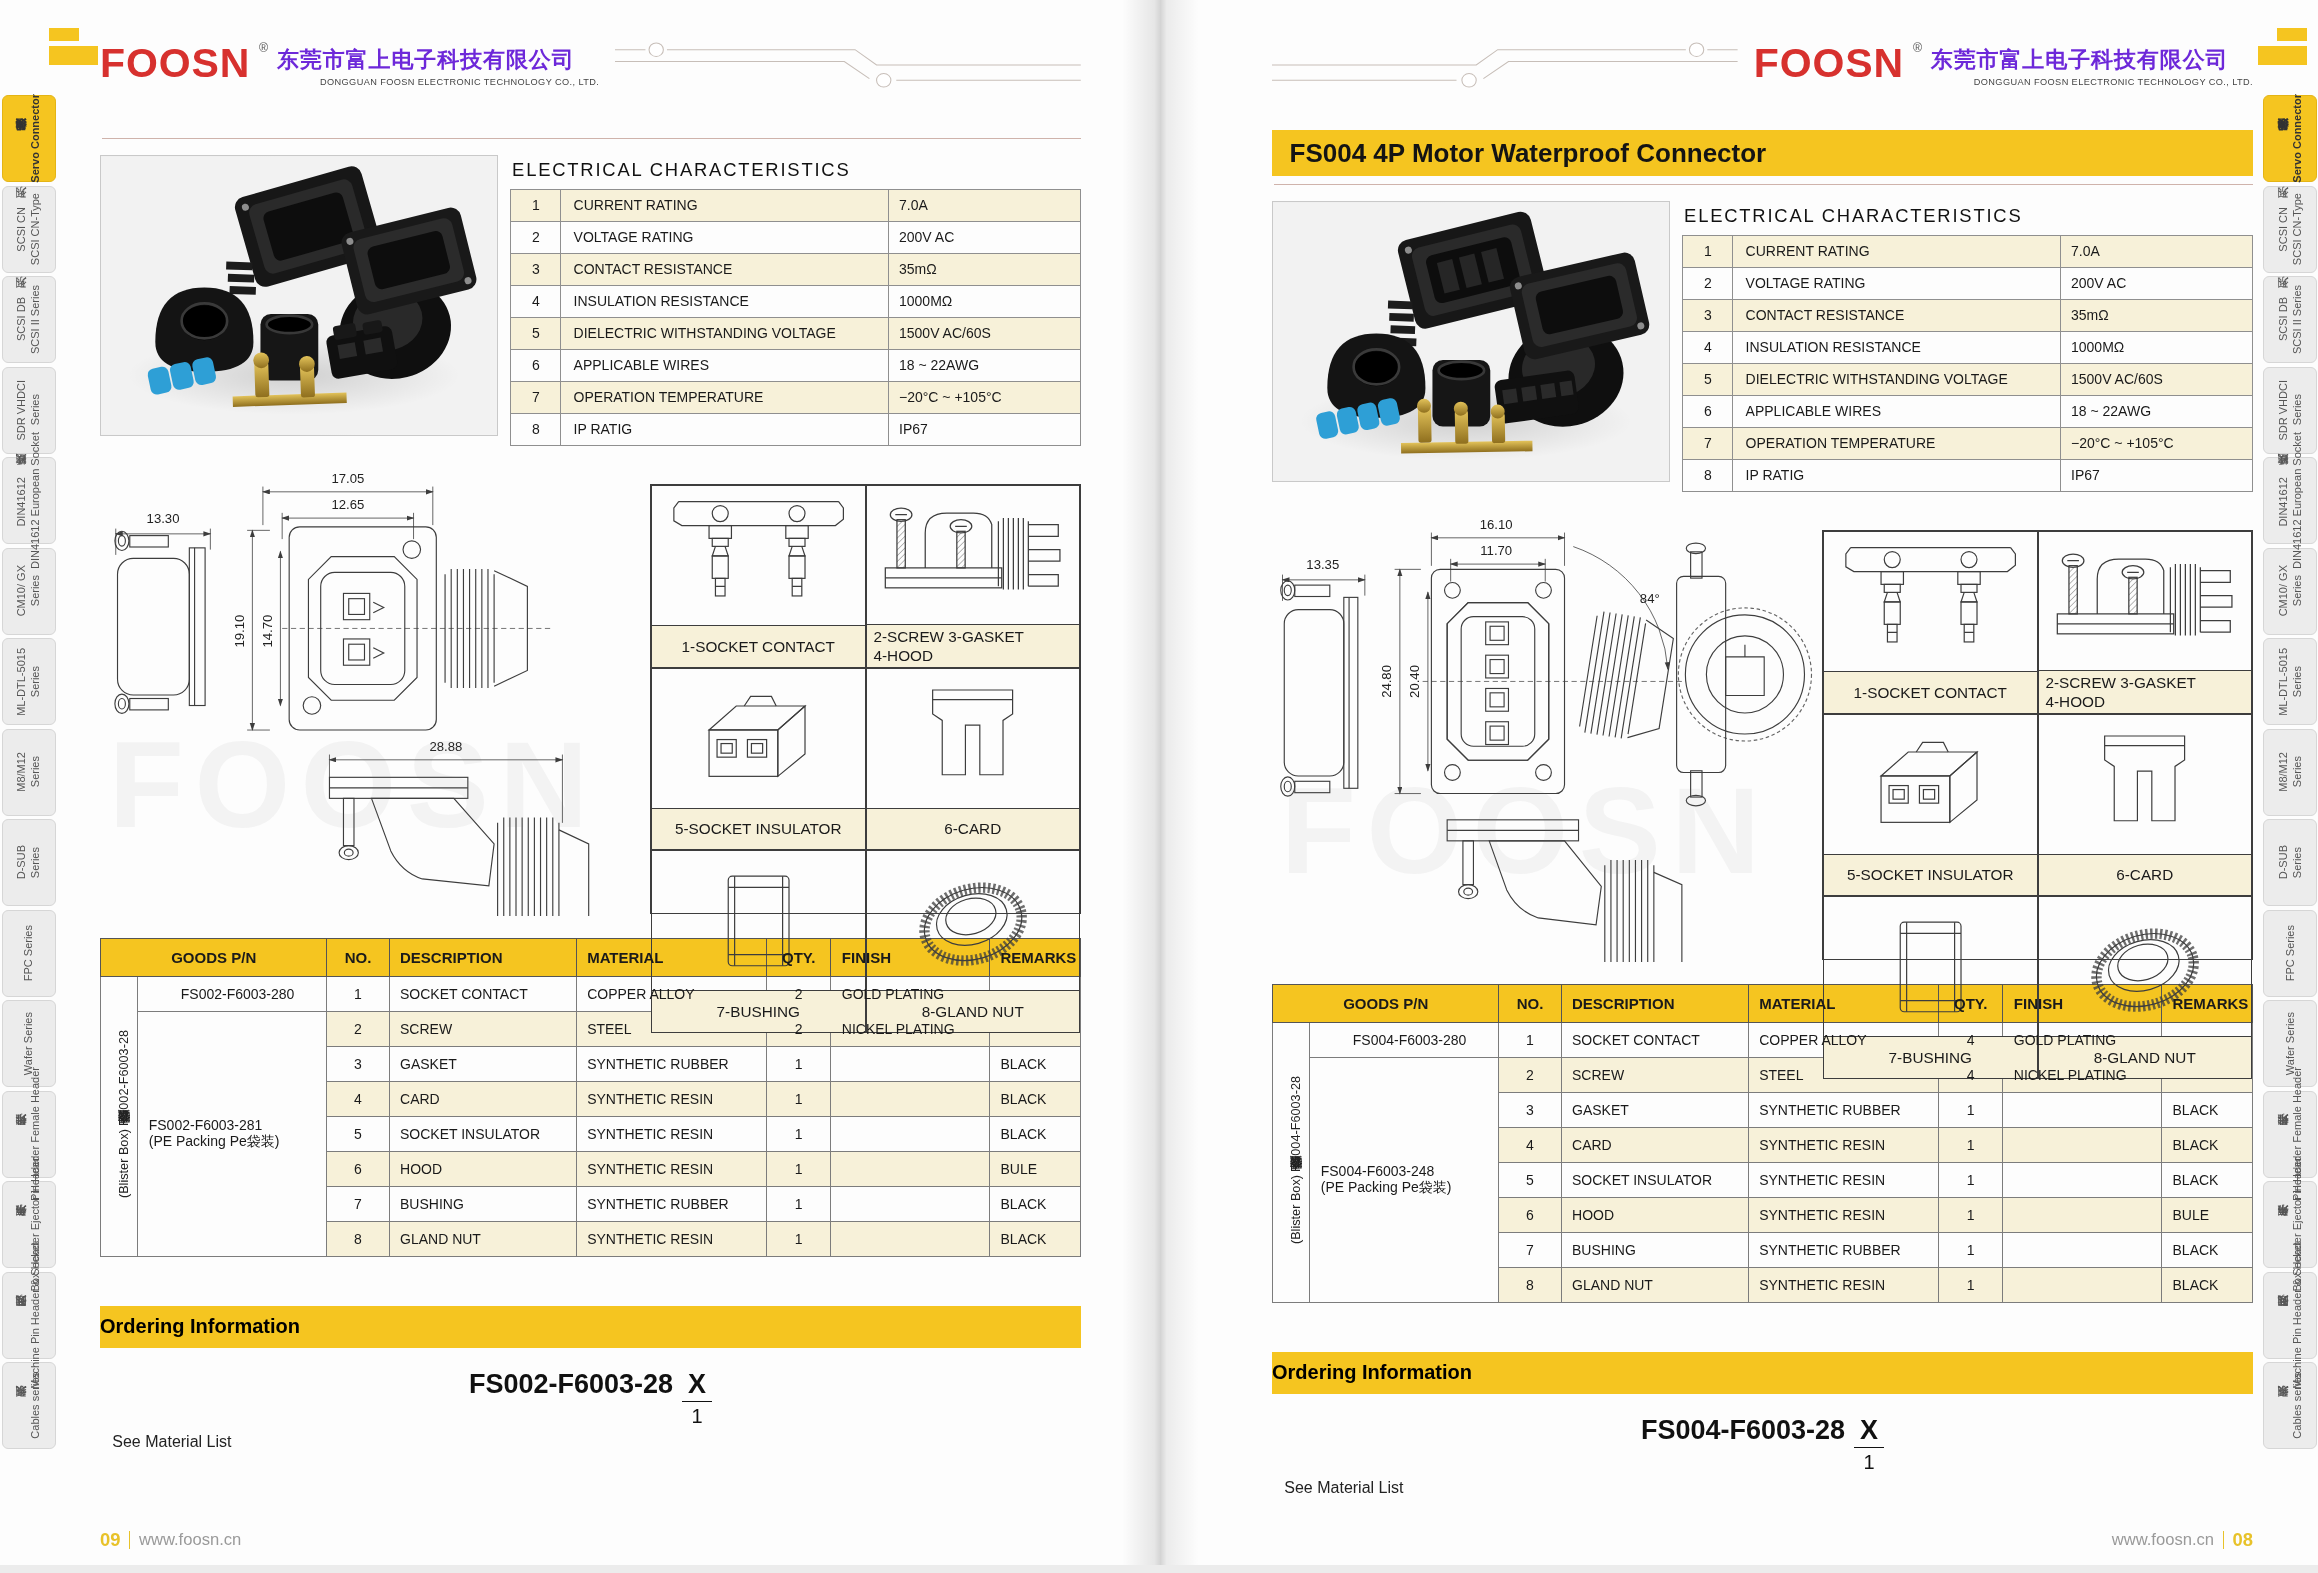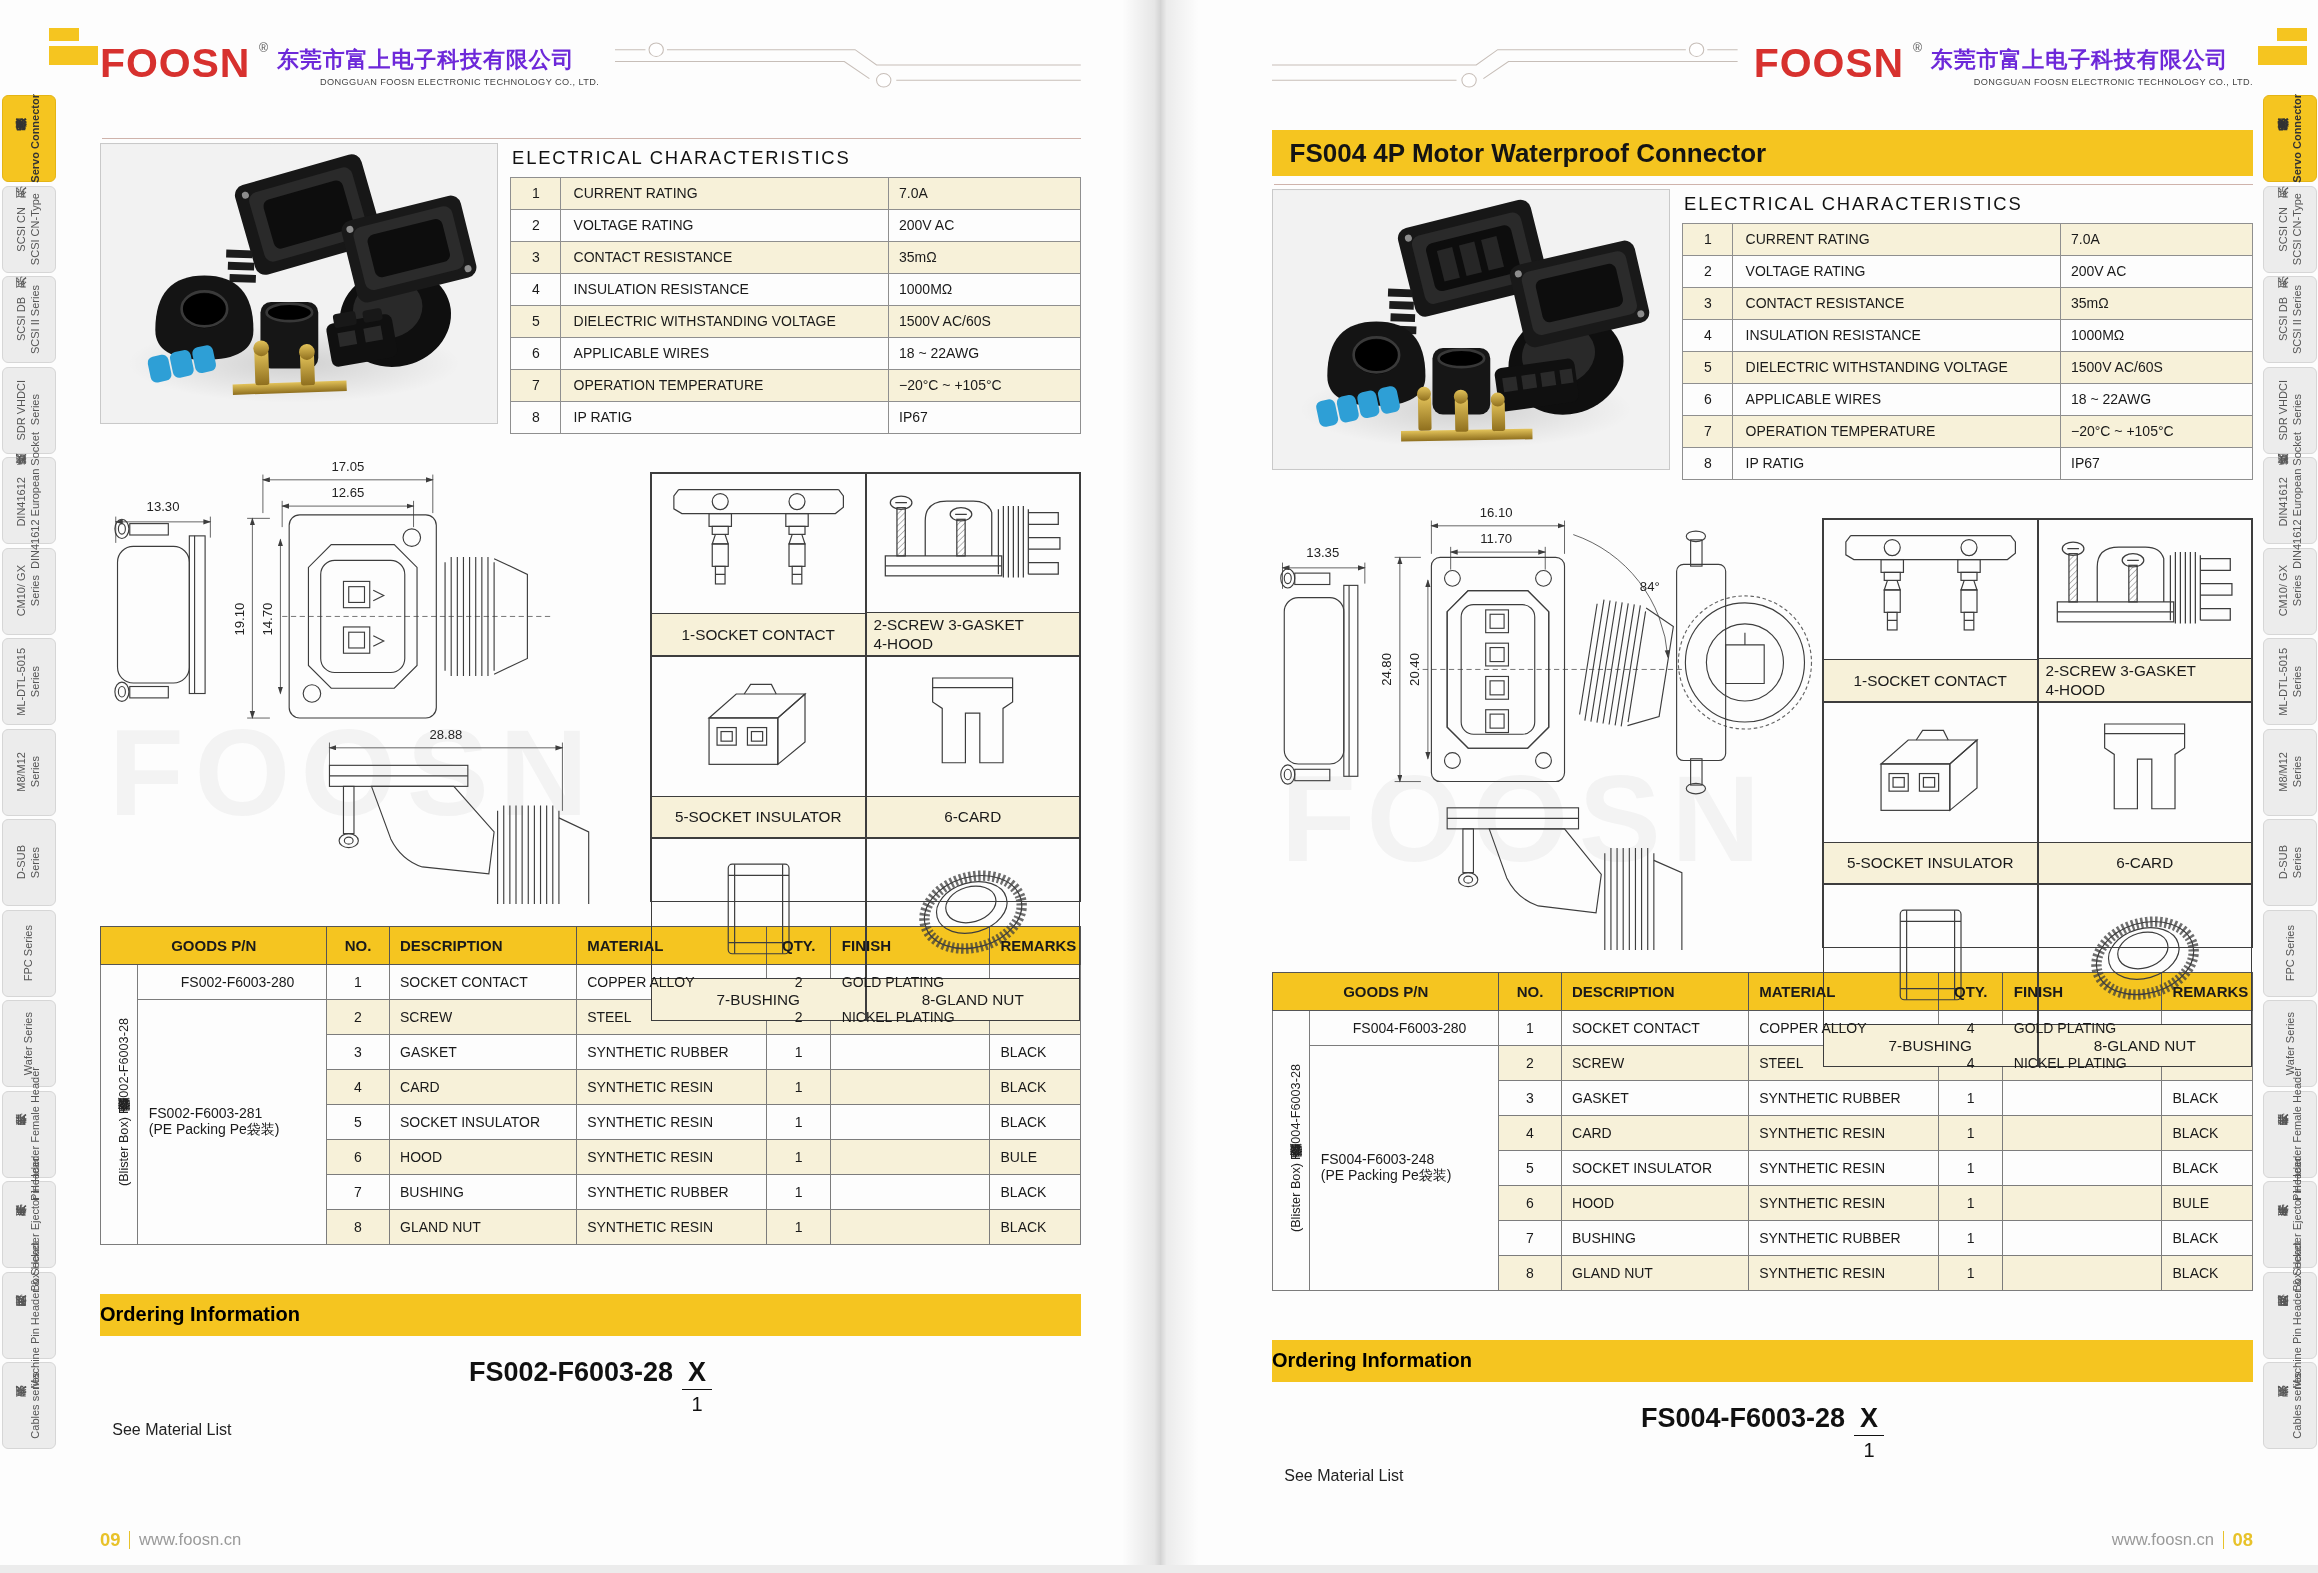--- a/index.html
+++ b/index.html
@@ -35,21 +35,21 @@
   .en-name{font-size:9.2px;color:#444;letter-spacing:0.4px;margin-top:1.8px;padding-left:43px;}
   .traces{flex:1;height:68px;}
   .traces path{stroke:#c7beb8;fill:none;stroke-width:1.2;}
   .traces circle{stroke:#c7beb8;fill:#fff;stroke-width:1.2;}
   .pg-head.rev .traces{transform:scaleX(-1);}
   
   .titlebar{background:#f5c520;height:46px;display:flex;align-items:center;padding-left:17.5px;
     font-size:26px;font-weight:bold;color:#141414;}
   .title-rule{border:none;border-top:0.9px solid #cfb3ab;margin:8px 0 0 1.8px;}
   
-  .row1{display:flex;gap:12.3px;margin-top:4px;}
+  .row1{display:flex;gap:12.3px;margin-top:16px;}
   .photo{width:396px;height:279px;border:0.9px solid #c9c9c9;background:linear-gradient(135deg,#e7e7e7,#fafafa);flex:none;}
   .elec{flex:1;}
   .elec h3{font-size:18.4px;font-weight:400;letter-spacing:1.8px;color:#111;margin:3.5px 0 8px 1.8px;}
   table.etable{width:100%;border-collapse:collapse;font-size:14px;}
   table.etable td{border:0.9px solid #8f8f8f;height:29px;}
   table.etable tr.odd td{background:#f7f1d9;}
   td.eno{width:47px;text-align:center;}
   td.eitem{padding-left:12.3px;}
   td.eval{width:180px;padding-left:10.5px;}
   

